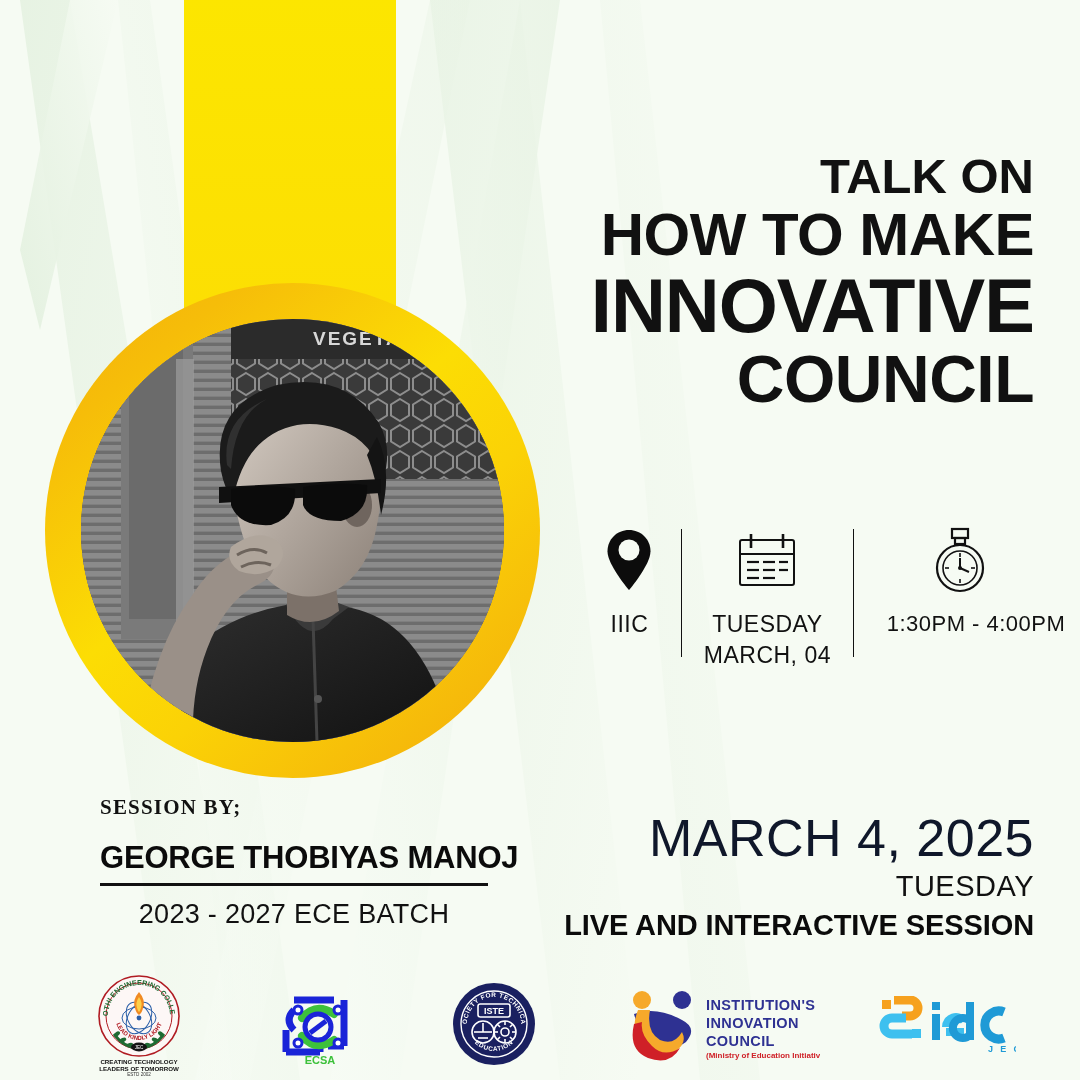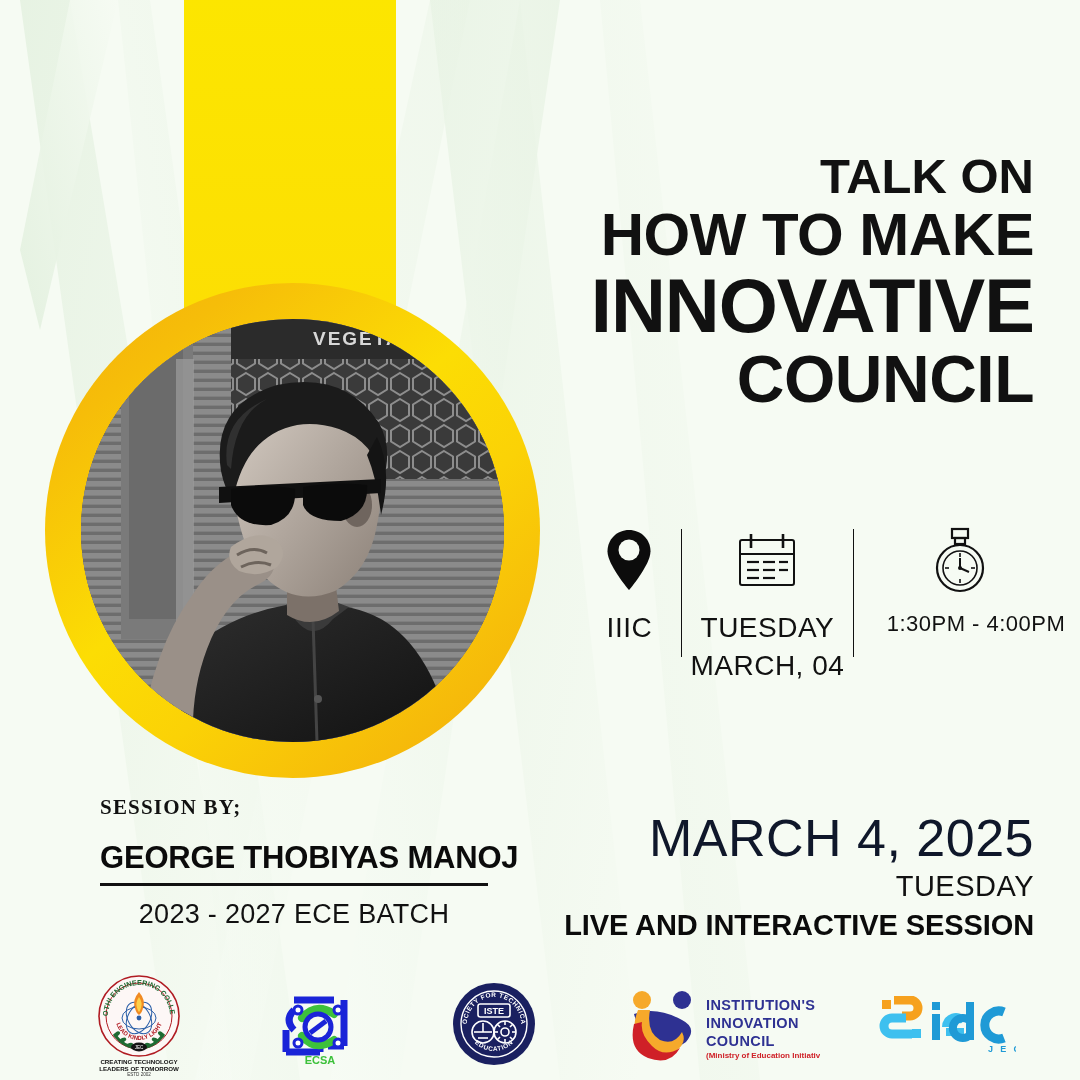--- a/index.html
+++ b/index.html
@@ -53,21 +53,21 @@
   .meta-cell{
     display:flex;flex-direction:column;align-items:center;justify-content:flex-start;
     padding:0 8px;position:relative;
   }
   .meta-cell.loc{width:104px;}
   .meta-cell.date{width:186px;}
   .meta-cell.time{width:196px;}
   .divider{width:1px;background:#111;height:128px;margin-top:4px;flex:0 0 1px;}
   .meta-icon{height:70px;display:flex;align-items:center;justify-content:center;}
   .meta-text{
-    margin-top:14px;font-size:28px;letter-spacing:0.5px;text-align:center;
+    margin-top:14px;font-size:23px;letter-spacing:0.5px;text-align:center;
     line-height:1.35;color:#111;
   }
   .meta-cell.time .meta-text{font-size:22px;white-space:nowrap;margin-left:32px;}
 
   
   .speaker{position:absolute;left:100px;top:795px;width:420px;}
   .sess-by{
     font-family:"Liberation Serif", serif;font-weight:bold;
     font-size:21px;letter-spacing:1.2px;color:#111;
   }

